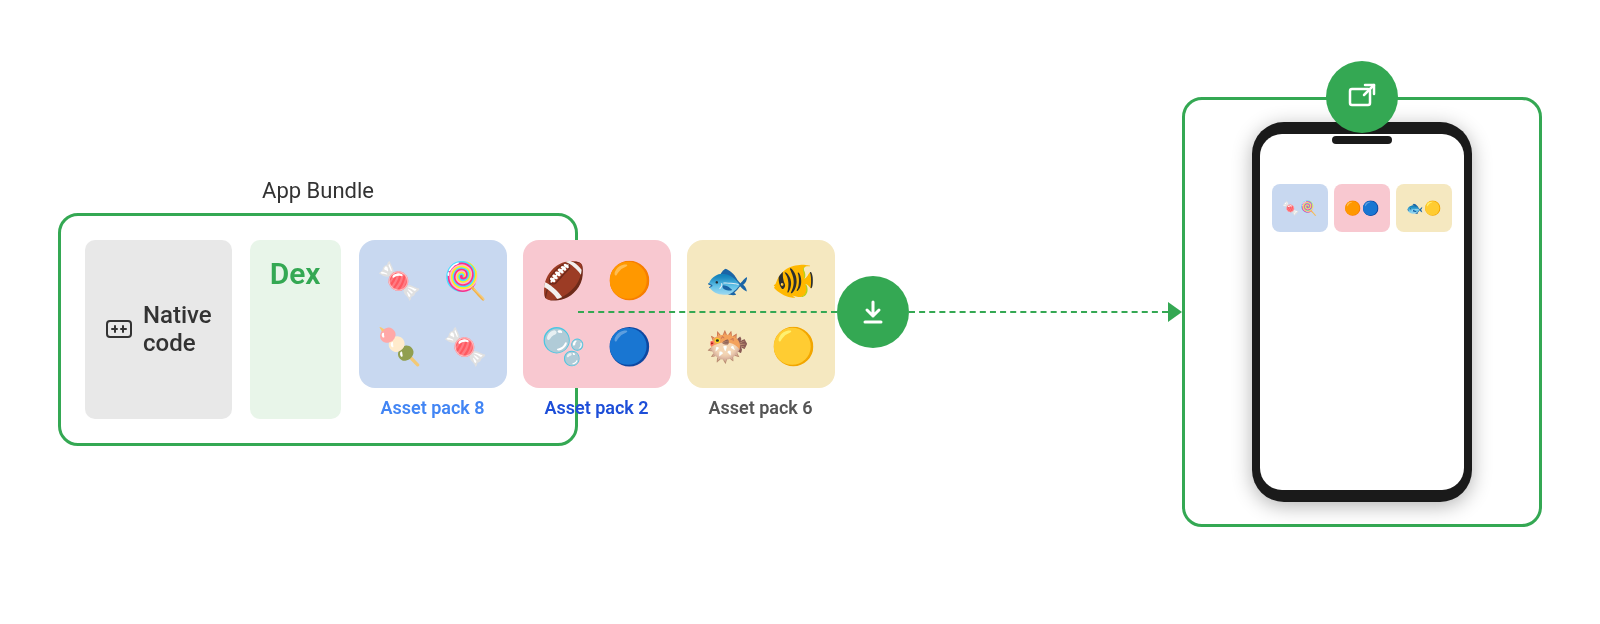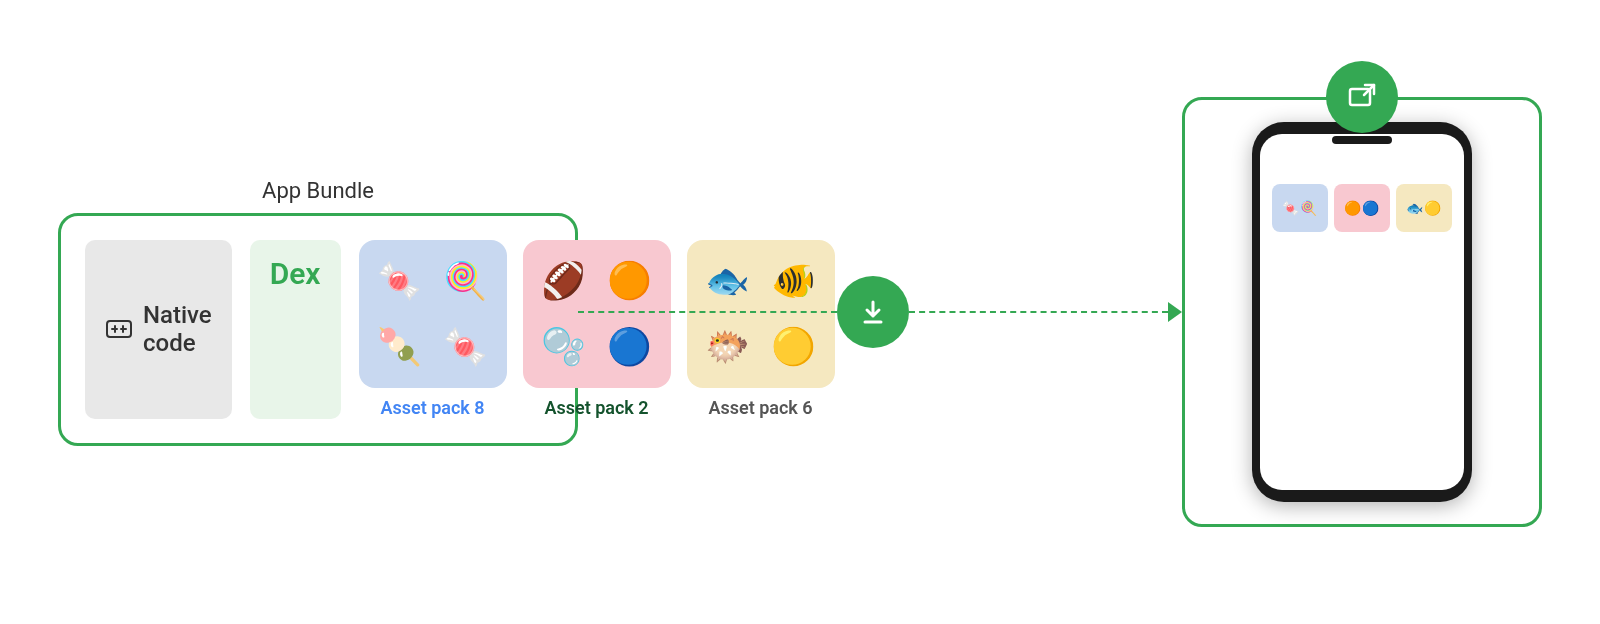--- a/index.html
+++ b/index.html
@@ -116,21 +116,21 @@
     .pack3-bg { background: #f5e8c0; }
 
     .asset-pack-label {
       font-size: 18px;
       font-weight: 600;
       text-align: center;
       line-height: 1.3;
     }
 
     .label-blue { color: #4285f4; }
-    .label-red { color: #14532d; }
+    .label-red { color: #1d4ed8; }
     .label-gray { color: #555; }
 
     
     .emoji-grid {
       display: grid;
       grid-template-columns: 1fr 1fr;
       gap: 4px;
       width: 100%;
       height: 100%;
       align-items: center;

